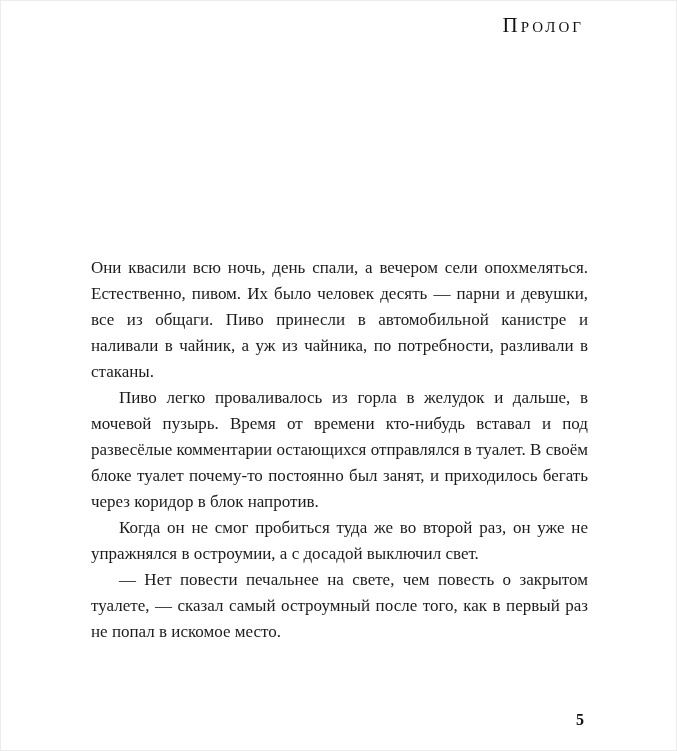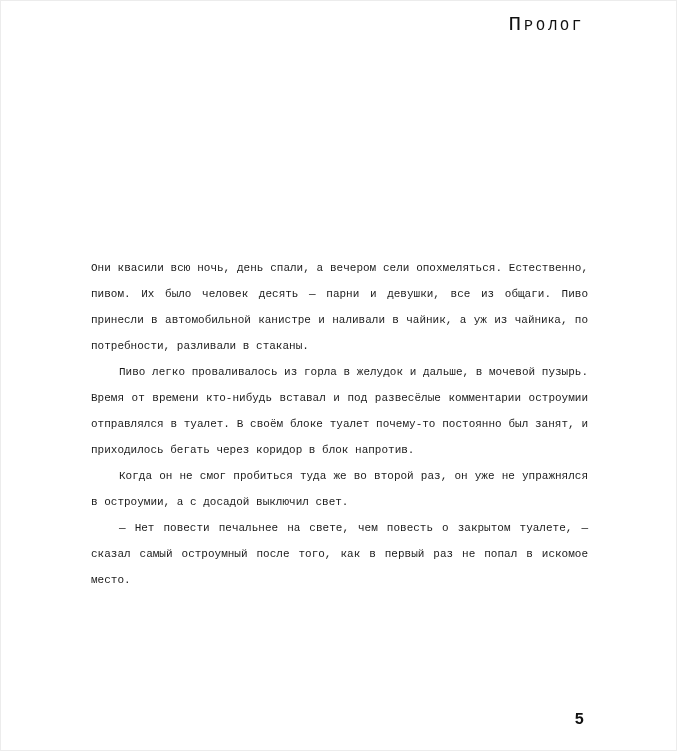--- a/index.html
+++ b/index.html
@@ -7,39 +7,39 @@
     padding: 0;
     background: #ffffff;
   }
   .page {
     position: relative;
     width: 677px;
     height: 751px;
     background: #ffffff;
     border: 1px solid #ececec;
     box-sizing: border-box;
-    font-family: Liberation Mono, monospace;
+    font-family: Liberation Serif, serif;
     color: #1b1b1b;
     overflow: hidden;
   }
   .chapter-title {
     position: absolute;
     top: 12px;
     right: 92px;
     font-size: 21px;
     font-variant: small-caps;
     letter-spacing: 3px;
     color: #111111;
   }
   .text-block {
     position: absolute;
     top: 254px;
     left: 90px;
     width: 497px;
-    font-size: 11px;
+    font-size: 17px;
     line-height: 26px;
     text-align: justify;
     hyphens: manual;
     -webkit-hyphens: manual;
   }
   .text-block p {
     margin: 0;
     padding: 0;
   }
   .text-block p.indent {
@@ -55,19 +55,19 @@
   }
 </style>
 </head>
 <body>
 
 <div class="page">
   <div class="chapter-title">Пролог</div>
 
   <div class="text-block">
       <p>Они квасили всю ночь, день спали, а вечером сели опо­хмеляться. Естественно, пивом. Их было человек де­сять — парни и девушки, все из общаги. Пиво принесли в автомобильной канистре и наливали в чайник, а уж из чайника, по потребности, разливали в стаканы.</p>
-      <p class="indent">Пиво легко проваливалось из горла в желудок и дальше, в мочевой пузырь. Время от времени кто-ни­будь вставал и под развесёлые комментарии остроумии отправлялся в туалет. В своём блоке туалет почему-то по­стоянно был занят, и приходилось бегать через коридор в блок напротив.</p>
+      <p class="indent">Пиво легко проваливалось из горла в желудок и дальше, в мочевой пузырь. Время от времени кто-ни­будь вставал и под развесёлые комментарии остающихся отправлялся в туалет. В своём блоке туалет почему-то по­стоянно был занят, и приходилось бегать через коридор в блок напротив.</p>
       <p class="indent">Когда он не смог пробиться туда же во второй раз, он уже не упражнялся в остроумии, а с досадой выклю­чил свет.</p>
       <p class="indent">— Нет повести печальнее на свете, чем повесть о за­крытом туалете, — сказал самый остроумный после того, как в первый раз не попал в искомое место.</p>
     </div>
 
   <div class="page-number">5</div>
 </div>
 
 </body></html>

